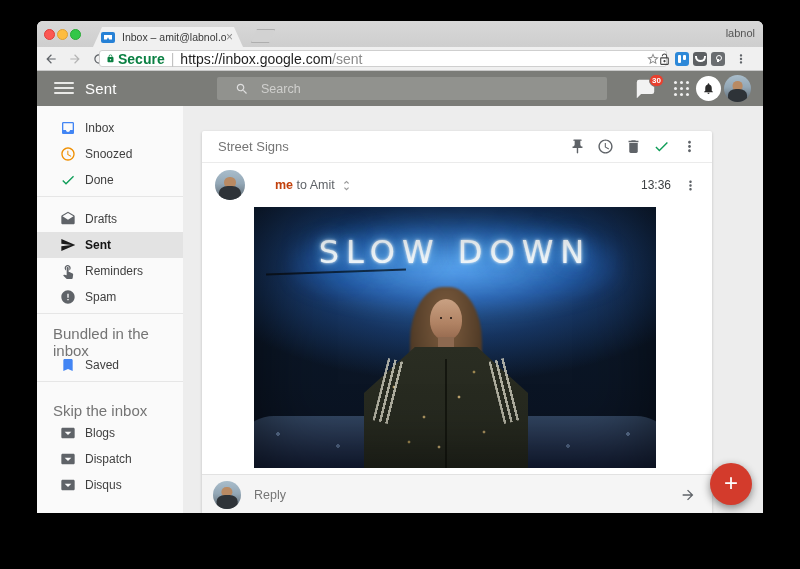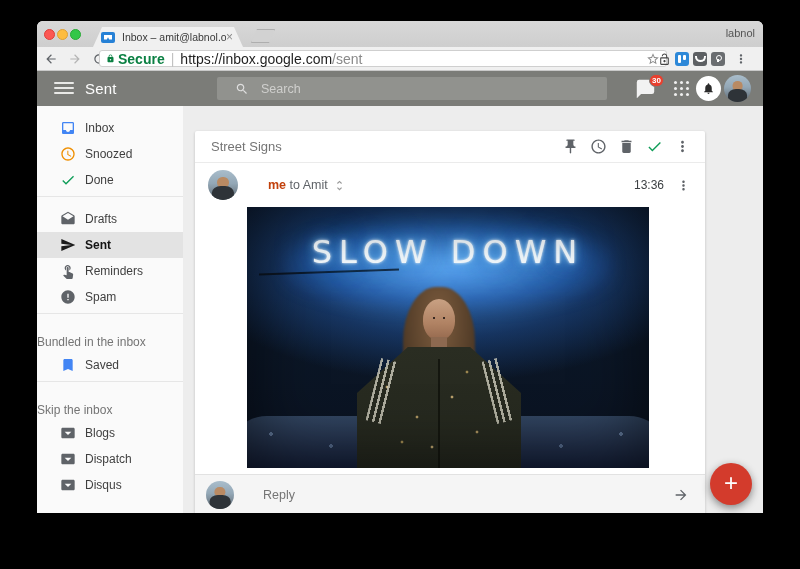--- a/index.html
+++ b/index.html
@@ -92,27 +92,27 @@
   .app-body { display:flex; height:407px; }
   .sidebar { width:146px; background:#fafafa; padding-top:9px; overflow:hidden; flex:0 0 auto; }
   .side-item { height:26px; display:flex; align-items:center; padding-left:22px; cursor:pointer; }
   .side-item .ic { width:17px; height:17px; margin-right:9px; display:flex; align-items:center; justify-content:center; flex:0 0 auto; }
   .side-item .ic svg { width:16px; height:16px; }
   .side-item .lbl { font-size:12px; color:#3f3f3f; }
   .side-item.selected { background:#e3e3e3; }
   .side-item.selected .lbl { font-weight:bold; color:#141414; }
   .side-div { border-top:1px solid #e6e6e6; margin:3px 0 9px; }
   .side-div.tight { margin:3px 0 4px; }
-  .side-section { height:20px; display:flex; align-items:center; 
-                  font-size:12px; color:#747474; margin-top:18px; }
+  .side-section { height:20px; display:flex; align-items:center; padding-left:16px;
+                  font-size:15px; color:#747474; margin-top:18px; }
   .c-blue { color:#4285f4; } .c-orange { color:#ef8f00; } .c-green { color:#0f9d58; }
   .c-gray { color:#5f6368; } .c-dark { color:#1c1c1c; }
 
   .main { flex:1; background:#ededed; position:relative; }
-  .card { position:absolute; left:12px; top:25px; width:510px; height:383px; background:#fff;
+  .card { position:absolute; left:19px; top:25px; width:510px; height:383px; background:#fff;
           border-radius:2px 2px 0 0; box-shadow:0 1px 3px rgba(0,0,0,.2); overflow:hidden; }
   .card-header { height:32px; border-bottom:1px solid #ebebeb; display:flex; align-items:center; padding:0 14px 0 16px; }
   .subject { font-size:13px; color:#757575; flex:1; }
   .card-acts { display:flex; align-items:center; gap:11px; }
   .card-acts .act { width:17px; height:17px; color:#5f6368; cursor:pointer; }
   .card-acts .act svg { width:17px; height:17px; }
 
   .msg-row { height:44px; display:flex; align-items:center; padding:0 14px 0 13px; }
   .msg-avatar { width:30px; height:30px; margin-right:9px; cursor:pointer; }
   .msg-from { font-size:12.5px; color:#5f6368; }
@@ -170,21 +170,21 @@
              radial-gradient(circle 2px at 90px 30px, rgba(150,180,220,.4) 95%, transparent),
              radial-gradient(circle 2px at 150px 18px, rgba(150,180,220,.45) 95%, transparent),
              radial-gradient(circle 2px at 260px 18px, rgba(150,180,220,.45) 95%, transparent),
              radial-gradient(circle 2px at 320px 30px, rgba(150,180,220,.4) 95%, transparent),
              radial-gradient(circle 2px at 380px 18px, rgba(150,180,220,.5) 95%, transparent),
              linear-gradient(180deg, #31445f 0%, #22304a 55%, #16203a 100%); }
   .photo-vignette { position:absolute; inset:0; box-shadow:inset 0 0 70px rgba(0,0,0,.6); pointer-events:none; }
 
   
   .reply-row { position:absolute; left:0; top:343px; width:100%; height:40px; background:#f5f5f5;
-               border-top:1px solid #e2e2e2; display:flex; align-items:center; padding:0 16px 0 11px; cursor:text;gap:16px; }
+               border-top:1px solid #e2e2e2; display:flex; align-items:center; padding:0 16px 0 11px; cursor:text; }
   .reply-avatar { width:28px; height:28px; margin-right:13px; }
   .reply-text { font-size:12.5px; color:#757575; }
   .send-ic { margin-left:auto; width:16px; height:16px; color:#5f6368; cursor:pointer; }
 
   
   .fab { position:absolute; left:527px; top:357px; width:42px; height:42px; border-radius:50%;
          background:#d33b2c; box-shadow:0 3px 8px rgba(0,0,0,.45); display:flex; align-items:center;
          justify-content:center; cursor:pointer; }
   .fab span { color:#fff; font-size:24px; font-weight:300; line-height:1; margin-top:-2px; }
 

